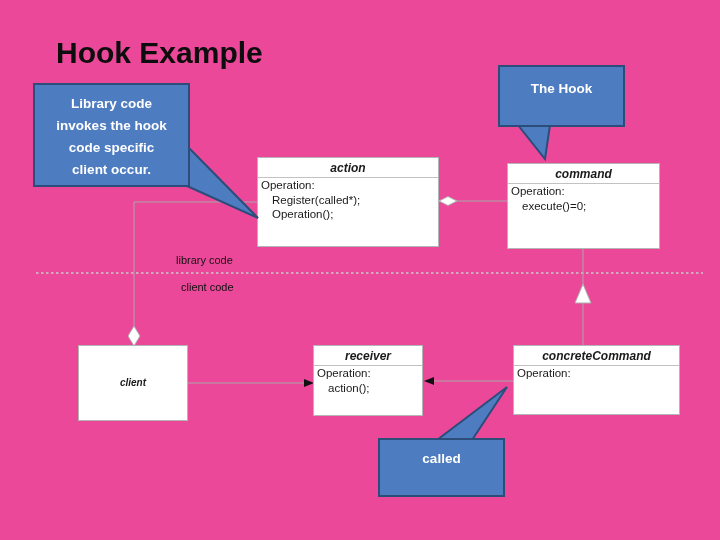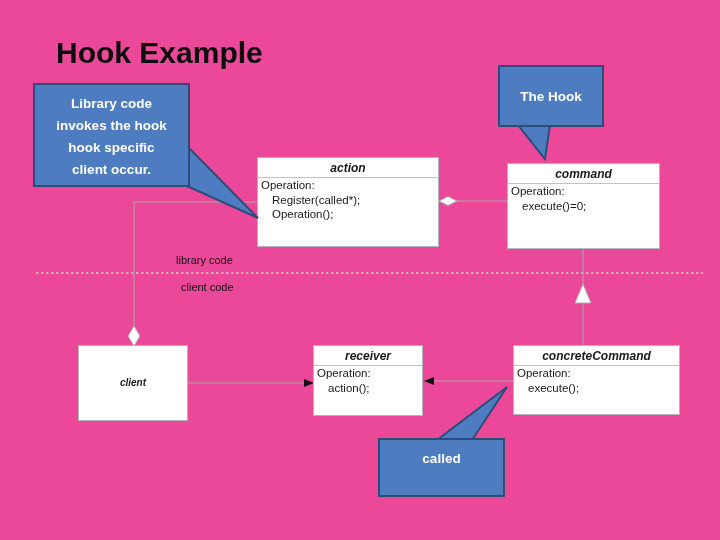--- a/index.html
+++ b/index.html
@@ -6,21 +6,21 @@
   #slide{position:relative;width:720px;height:540px;background:#ec4899;overflow:hidden;
          font-family:"Liberation Sans",sans-serif;}
   
   .slide-title{position:absolute;left:56px;top:36px;font-size:30px;font-weight:700;
                color:#0d0d0d;letter-spacing:0px;}
   
   .callout{position:absolute;background:#4e7cc0;border:2px solid #2c4d7a;z-index:30;
            color:#ffffff;font-weight:700;text-align:center;box-sizing:border-box;}
   .callout .cl{line-height:22px;font-size:13.5px;}
   #callout-library{left:33px;top:83px;width:157px;height:104px;padding-top:8px;}
-  #callout-hook{left:498px;top:65px;width:106px;height:62px;padding-top:20px;}
+  #callout-hook{left:498px;top:65px;width:127px;height:62px;padding-top:12px;}
   #callout-called{left:378px;top:438px;width:127px;height:59px;padding-top:9px;}
   #callout-called .cl,#callout-hook .cl{line-height:20px;}
   .tail{position:absolute;z-index:29;}
   
   .uml-box{position:absolute;background:#ffffff;border:1px solid #b5b5b5;z-index:10;
            box-sizing:border-box;color:#1a1a1a;}
   .uml-title{font-size:12px;font-weight:700;font-style:italic;text-align:center;
              padding-top:3px;height:16px;border-bottom:1px solid #c2c2c2;}
   .uml-box.center .uml-title{border-bottom:none;height:auto;padding-top:31px;font-size:10px;}
   .op{font-size:11.5px;line-height:13.5px;padding-left:3px;padding-top:1px;white-space:nowrap;}
@@ -80,34 +80,33 @@
 
   <div class="uml-box" id="box-receiver">
     <div class="uml-title">receiver</div>
     <div class="op">Operation:</div>
     <div class="op ind">action();</div>
   </div>
 
   <div class="uml-box" id="box-concrete">
     <div class="uml-title">concreteCommand</div>
     <div class="op">Operation:</div>
-    <div class="op ind">execute();</div>
   </div>
 
   <div class="uml-box center" id="box-client">
     <div class="uml-title">client</div>
   </div>
 
   <div class="region-label" id="label-library">library code</div>
   <div class="region-label" id="label-client">client code</div>
 
   <div class="callout" id="callout-library">
     <div class="cl">Library code</div>
     <div class="cl">invokes the hook</div>
-    <div class="cl">hook specific</div>
+    <div class="cl">code specific</div>
     <div class="cl">client occur.</div>
   </div>
   <svg class="tail" style="left:184px;top:142px;" width="78" height="80">
     <polygon class="tailpoly" points="3,4 3,44 74,76"></polygon>
   </svg>
 
   <div class="callout" id="callout-hook">
     <div class="cl">The Hook</div>
   </div>
   <svg class="tail" style="left:512px;top:123px;" width="42" height="40">

